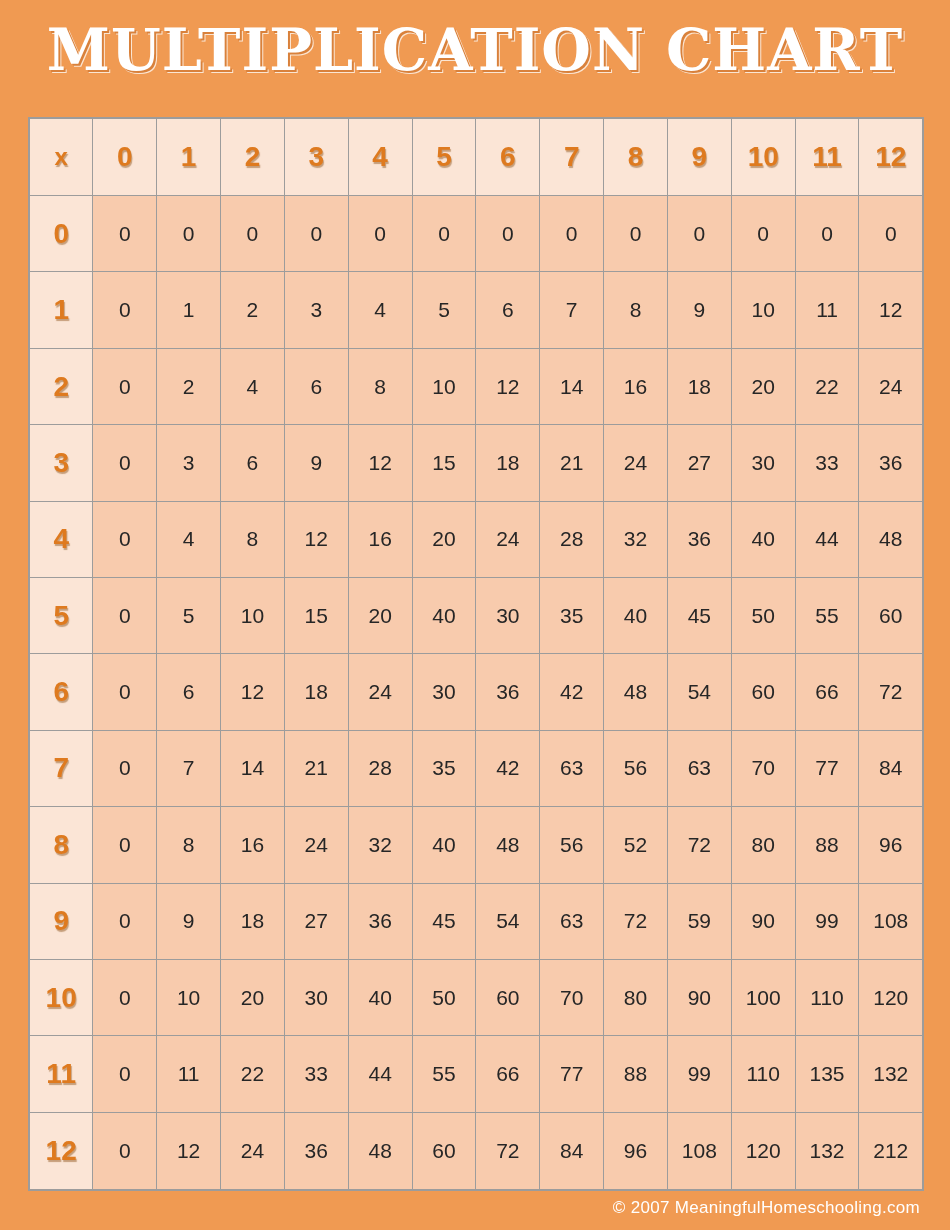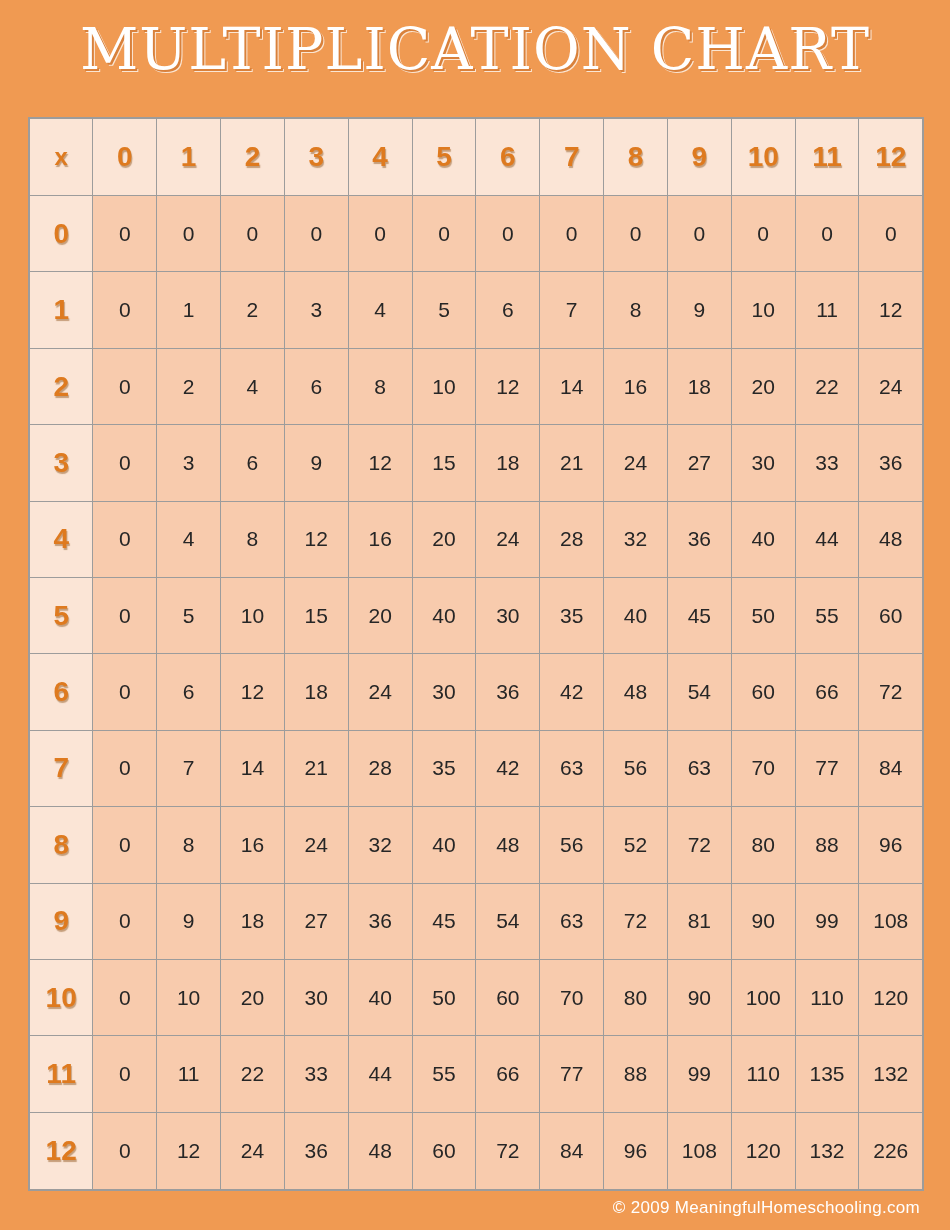--- a/index.html
+++ b/index.html
@@ -14,21 +14,21 @@
     font-family: "Liberation Sans", sans-serif;
     overflow: hidden;
   }
   .title {
     position: absolute;
     top: 16px;
     left: 0;
     width: 100%;
     text-align: center;
     font-family: "DejaVu Serif", serif;
-    font-weight: normal;
+    font-weight: bold;
     font-size: 57px;
     letter-spacing: 1px;
     color: #FFFFFF;
     text-shadow: 2px 2px 0 #D9813B, 3px 3px 0 rgba(255,255,255,0.75);
     white-space: nowrap;
   }
   table.mult {
     position: absolute;
     left: 28px;
     top: 117px;
@@ -239,21 +239,21 @@
         <td class="head">9</td>
         <td class="cell">0</td>
         <td class="cell">9</td>
         <td class="cell">18</td>
         <td class="cell">27</td>
         <td class="cell">36</td>
         <td class="cell">45</td>
         <td class="cell">54</td>
         <td class="cell">63</td>
         <td class="cell">72</td>
-        <td class="cell">81</td>
+        <td class="cell">59</td>
         <td class="cell">90</td>
         <td class="cell">99</td>
         <td class="cell">108</td>
       </tr>
       <tr>
         <td class="head">10</td>
         <td class="cell">0</td>
         <td class="cell">10</td>
         <td class="cell">20</td>
         <td class="cell">30</td>
@@ -290,18 +290,18 @@
         <td class="cell">24</td>
         <td class="cell">36</td>
         <td class="cell">48</td>
         <td class="cell">60</td>
         <td class="cell">72</td>
         <td class="cell">84</td>
         <td class="cell">96</td>
         <td class="cell">108</td>
         <td class="cell">120</td>
         <td class="cell">132</td>
-        <td class="cell">226</td>
+        <td class="cell">212</td>
       </tr>
     </tbody>
 </table>
 
-<div class="copyright">© 2009 MeaningfulHomeschooling.com</div>
+<div class="copyright">© 2007 MeaningfulHomeschooling.com</div>
 
 </body></html>

